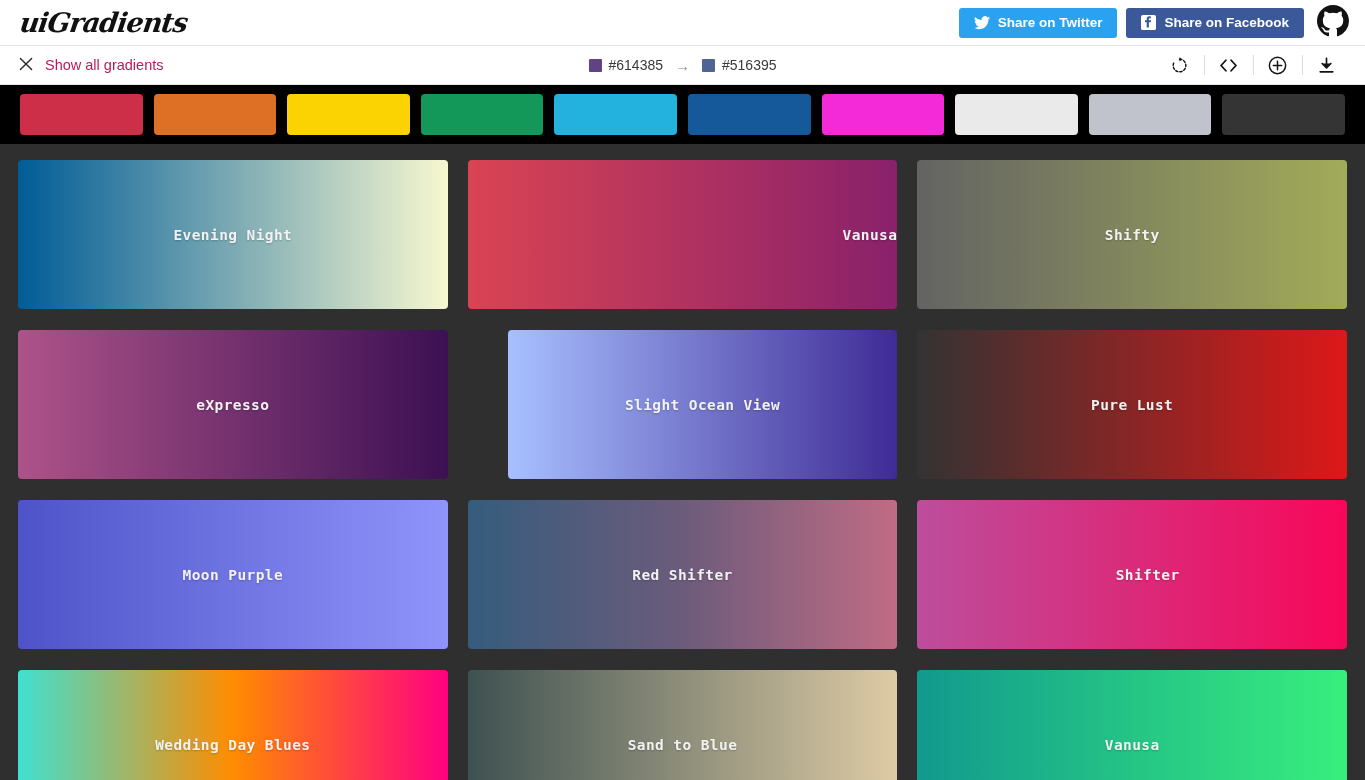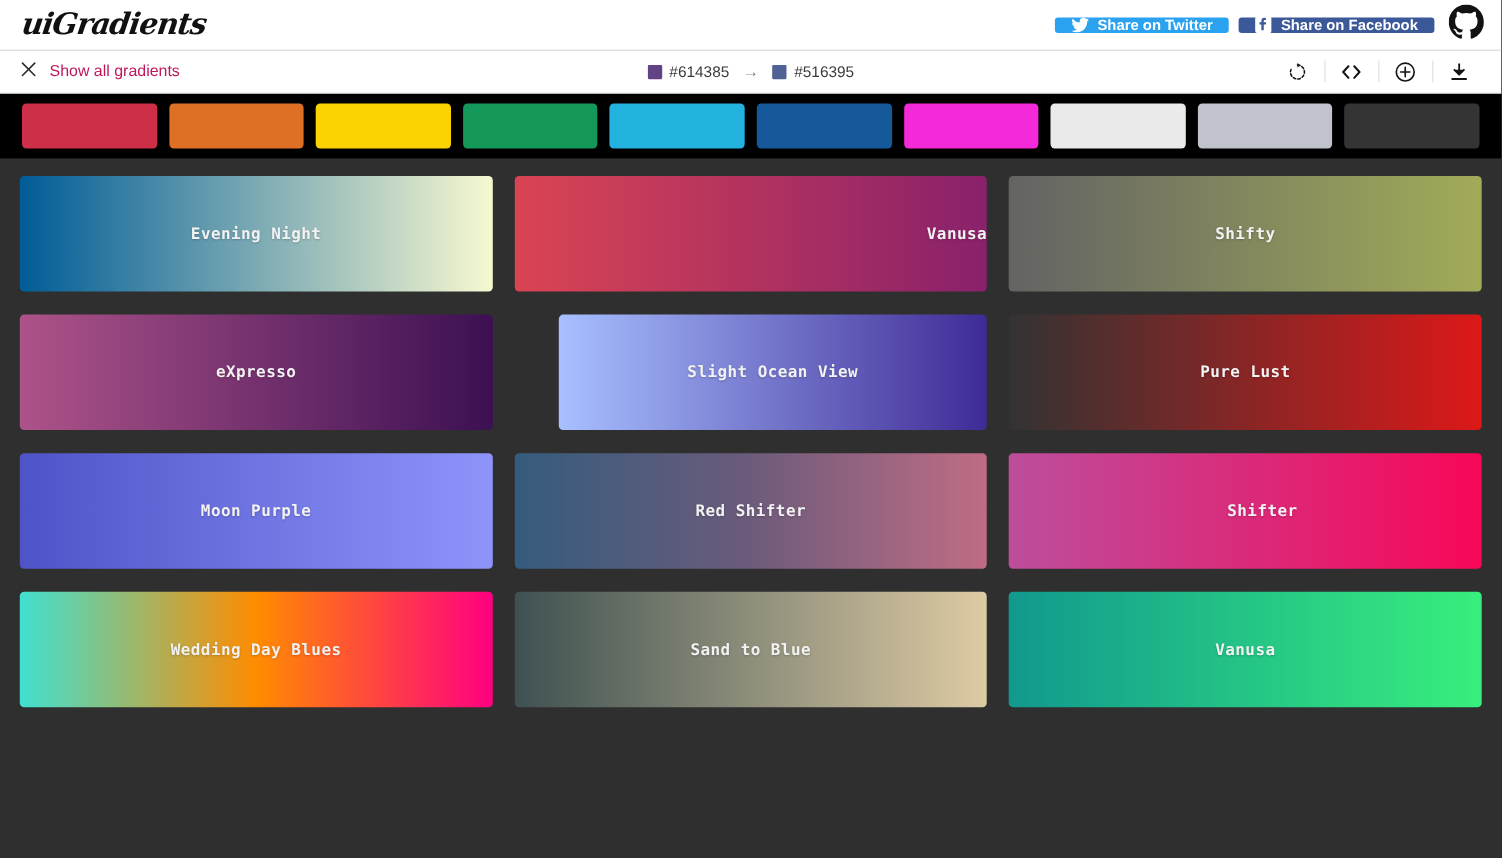--- a/index.html
+++ b/index.html
@@ -41,21 +41,21 @@
   .header-right {
     display: flex;
     align-items: center;
     gap: 9px;
   }
 
   .share-btn {
     display: flex;
     align-items: center;
     gap: 8px;
-    height: 14px;
+    height: 30px;
     padding: 4px 15px;
     border-radius: 3px;
     font-size: 13.5px;
     font-weight: bold;
     color: #fff;
     cursor: pointer;
     white-space: nowrap;
     border: none;
     font-family: "Liberation Sans", sans-serif;
   }
@@ -159,21 +159,21 @@
     padding: 16px 18px 0 18px;
     display: grid;
     grid-template-columns: repeat(3, 1fr);
     gap: 21px 20px;
     height: calc(780px - 46px - 39px - 59px);
     overflow: hidden;
     align-content: start;
   }
 
   .card {
-    height: 105px;
+    height: 149px;
     border-radius: 4px;
     display: flex;
     align-items: center;
     justify-content: center;
     cursor: pointer;
     position: relative;
     overflow: hidden;
   }
 
   .card-label {

